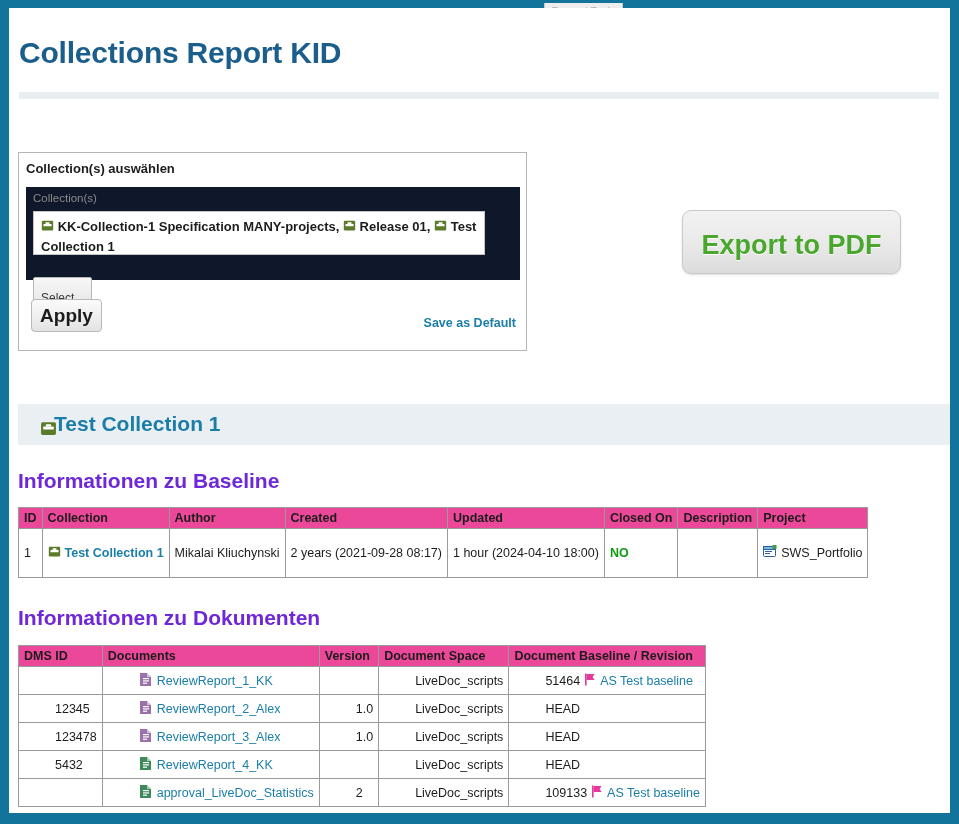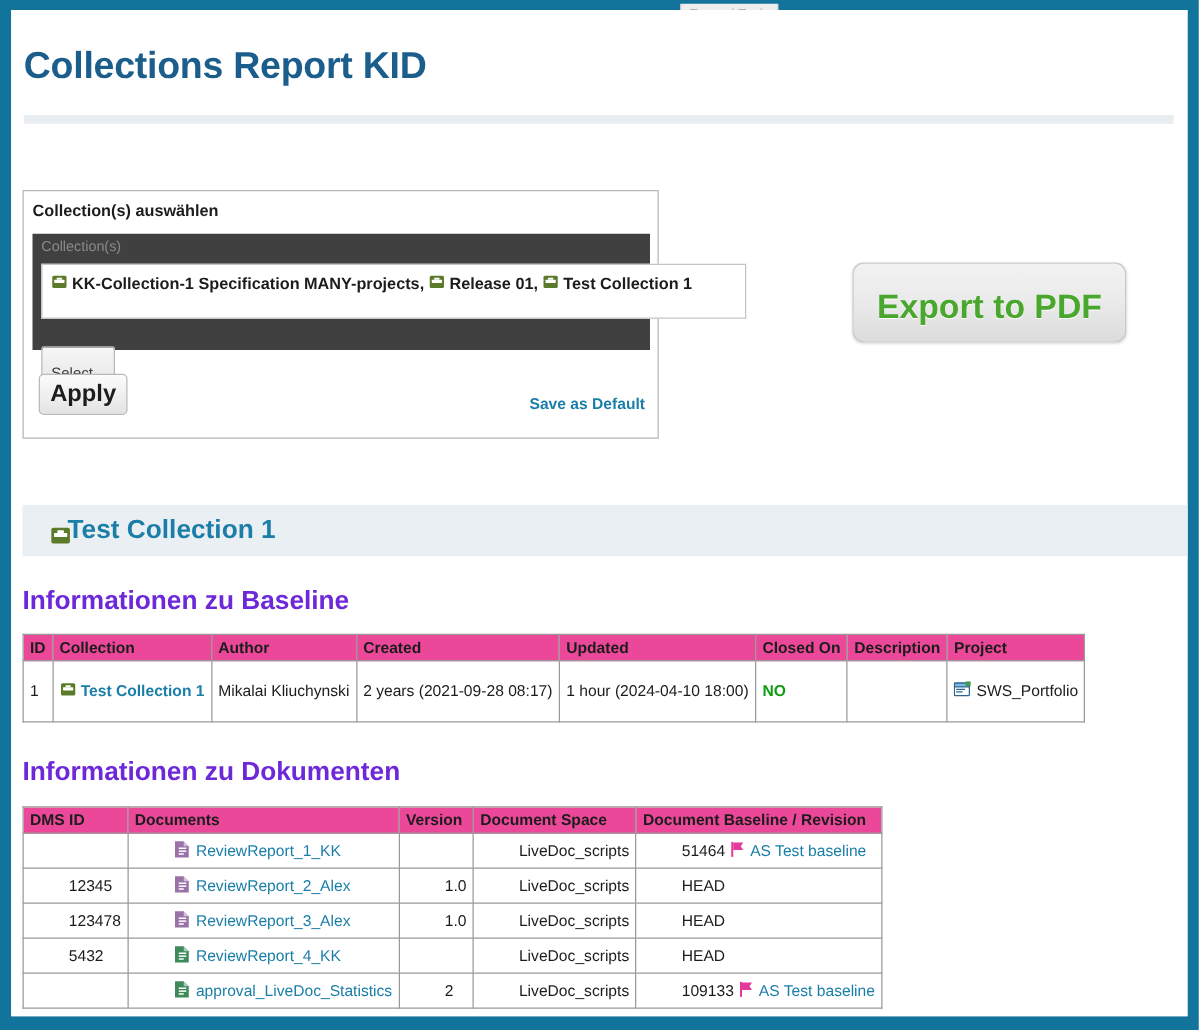--- a/index.html
+++ b/index.html
@@ -104,35 +104,35 @@
     font-size: 13px;
     font-weight: bold;
     color: #1c1c1c;
   }
   .selector-inner {
     position: absolute;
     left: 7px;
     top: 34px;
     width: 494px;
     height: 93px;
-    background: #404040;
+    background: #0f172a;
     box-sizing: border-box;
   }
   .selector-inner-label {
     position: absolute;
     left: 7px;
     top: 5px;
     font-size: 11.5px;
     color: #8a8a8a;
   }
   .selected-box {
     position: absolute;
     left: 7px;
     top: 24px;
-    width: 564px;
+    width: 452px;
     height: 44px;
     box-sizing: border-box;
     background: #ffffff;
     border: 1px solid #c4c4c4;
     padding: 5px 7px 0 7px;
     font-size: 13px;
     font-weight: bold;
     color: #1c1c1c;
     line-height: 19px;
     overflow: hidden;

